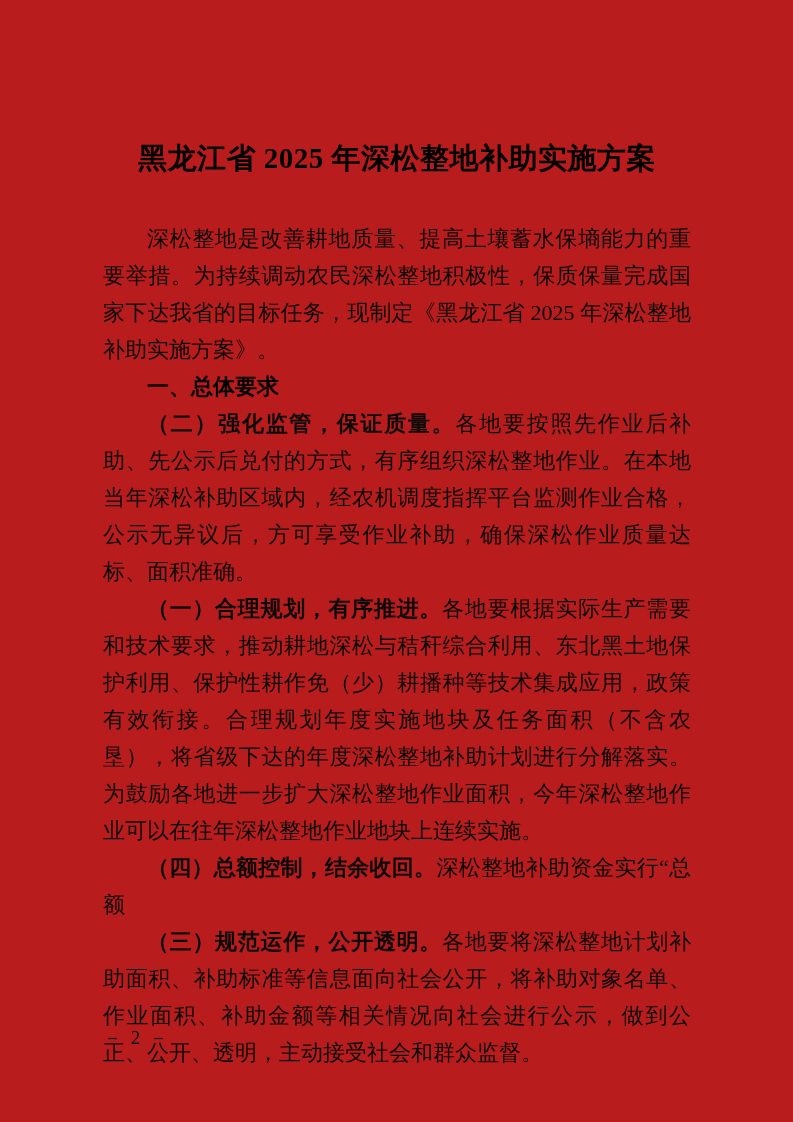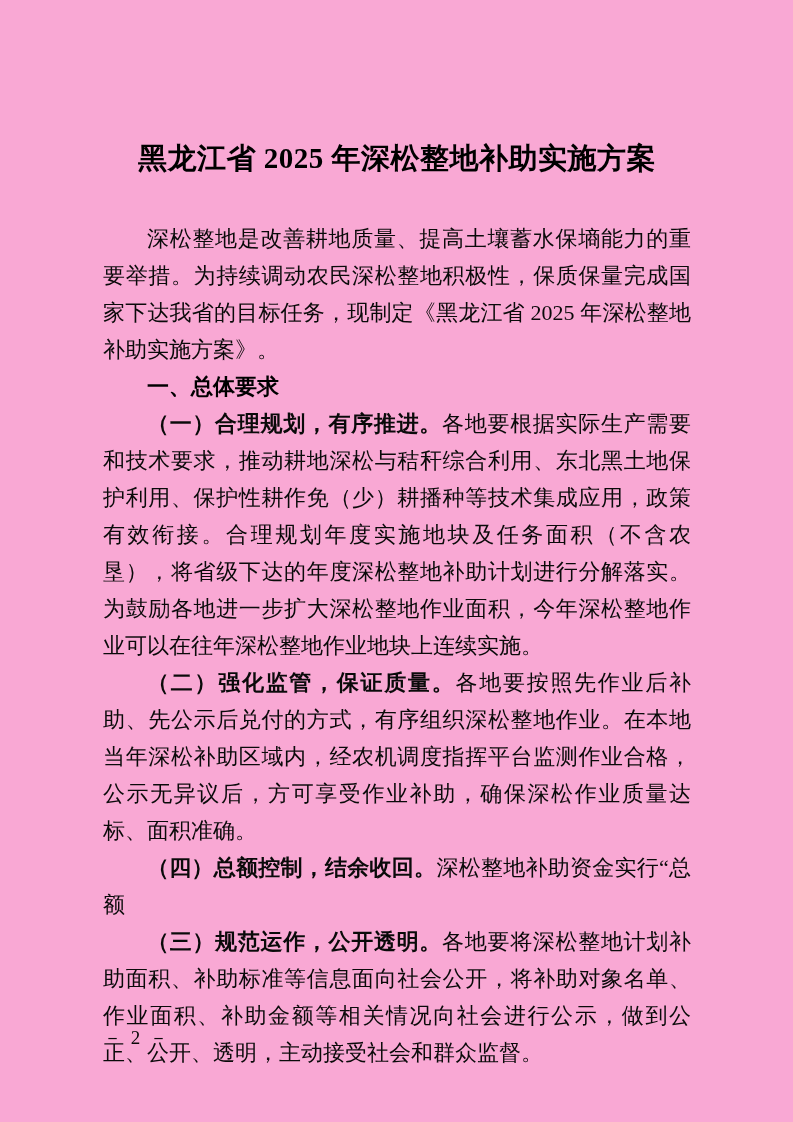--- a/index.html
+++ b/index.html
@@ -5,21 +5,21 @@
   html, body {
     margin: 0;
     padding: 0;
     background: #ffffff;
   }
   .page {
     position: relative;
     width: 793px;
     height: 1122px;
     margin: 0 auto;
-    background: #f9a8d4;
+    background: #b91c1c;
     box-sizing: border-box;
     padding: 136px 102px 0 103px;
     overflow: hidden;
     font-family: "Liberation Serif", "DejaVu Serif", serif;
     color: #0a0a0a;
   }
   .doc-title {
     margin: 0 0 40px 0;
     font-size: 29px;
     line-height: 44px;
@@ -67,23 +67,23 @@
 <div class="page">
 
   <h1 class="doc-title">黑龙江省 2025 年深松整地补助实施方案</h1>
 
   <div class="doc-content">
 
     <p class="para"><span>深松整地是改善耕地质量、提高土壤蓄水保墒能力的重要举措。为持续调动农民深松整地积极性，保质保量完成国家下达我省的目标任务，现制定《黑龙江省 2025 年深松整地补助实施方案》。</span></p>
 
     <h2 class="section-heading">一、总体要求</h2>
 
+    <p class="para"><span class="lead">（二）强化监管，保证质量。</span><span>各地要按照先作业后补助、先公示后兑付的方式，有序组织深松整地作业。在本地当年深松补助区域内，经农机调度指挥平台监测作业合格，公示无异议后，方可享受作业补助，确保深松作业质量达标、面积准确。</span></p>
+
     <p class="para"><span class="lead">（一）合理规划，有序推进。</span><span>各地要根据实际生产需要和技术要求，推动耕地深松与秸秆综合利用、东北黑土地保护利用、保护性耕作免（少）耕播种等技术集成应用，政策有效衔接。合理规划年度实施地块及任务面积（不含农垦），将省级下达的年度深松整地补助计划进行分解落实。为鼓励各地进一步扩大深松整地作业面积，今年深松整地作业可以在往年深松整地作业地块上连续实施。</span></p>
-
-    <p class="para"><span class="lead">（二）强化监管，保证质量。</span><span>各地要按照先作业后补助、先公示后兑付的方式，有序组织深松整地作业。在本地当年深松补助区域内，经农机调度指挥平台监测作业合格，公示无异议后，方可享受作业补助，确保深松作业质量达标、面积准确。</span></p>
 
     <p class="para"><span class="lead">（四）总额控制，结余收回。</span><span>深松整地补助资金实行“总额</span></p>
 
     <p class="para"><span class="lead">（三）规范运作，公开透明。</span><span>各地要将深松整地计划补助面积、补助标准等信息面向社会公开，将补助对象名单、作业面积、补助金额等相关情况向社会进行公示，做到公正、公开、透明，主动接受社会和群众监督。</span></p>
 
   </div>
 
   <div class="page-number">－ 2 －</div>
 
 </div>

